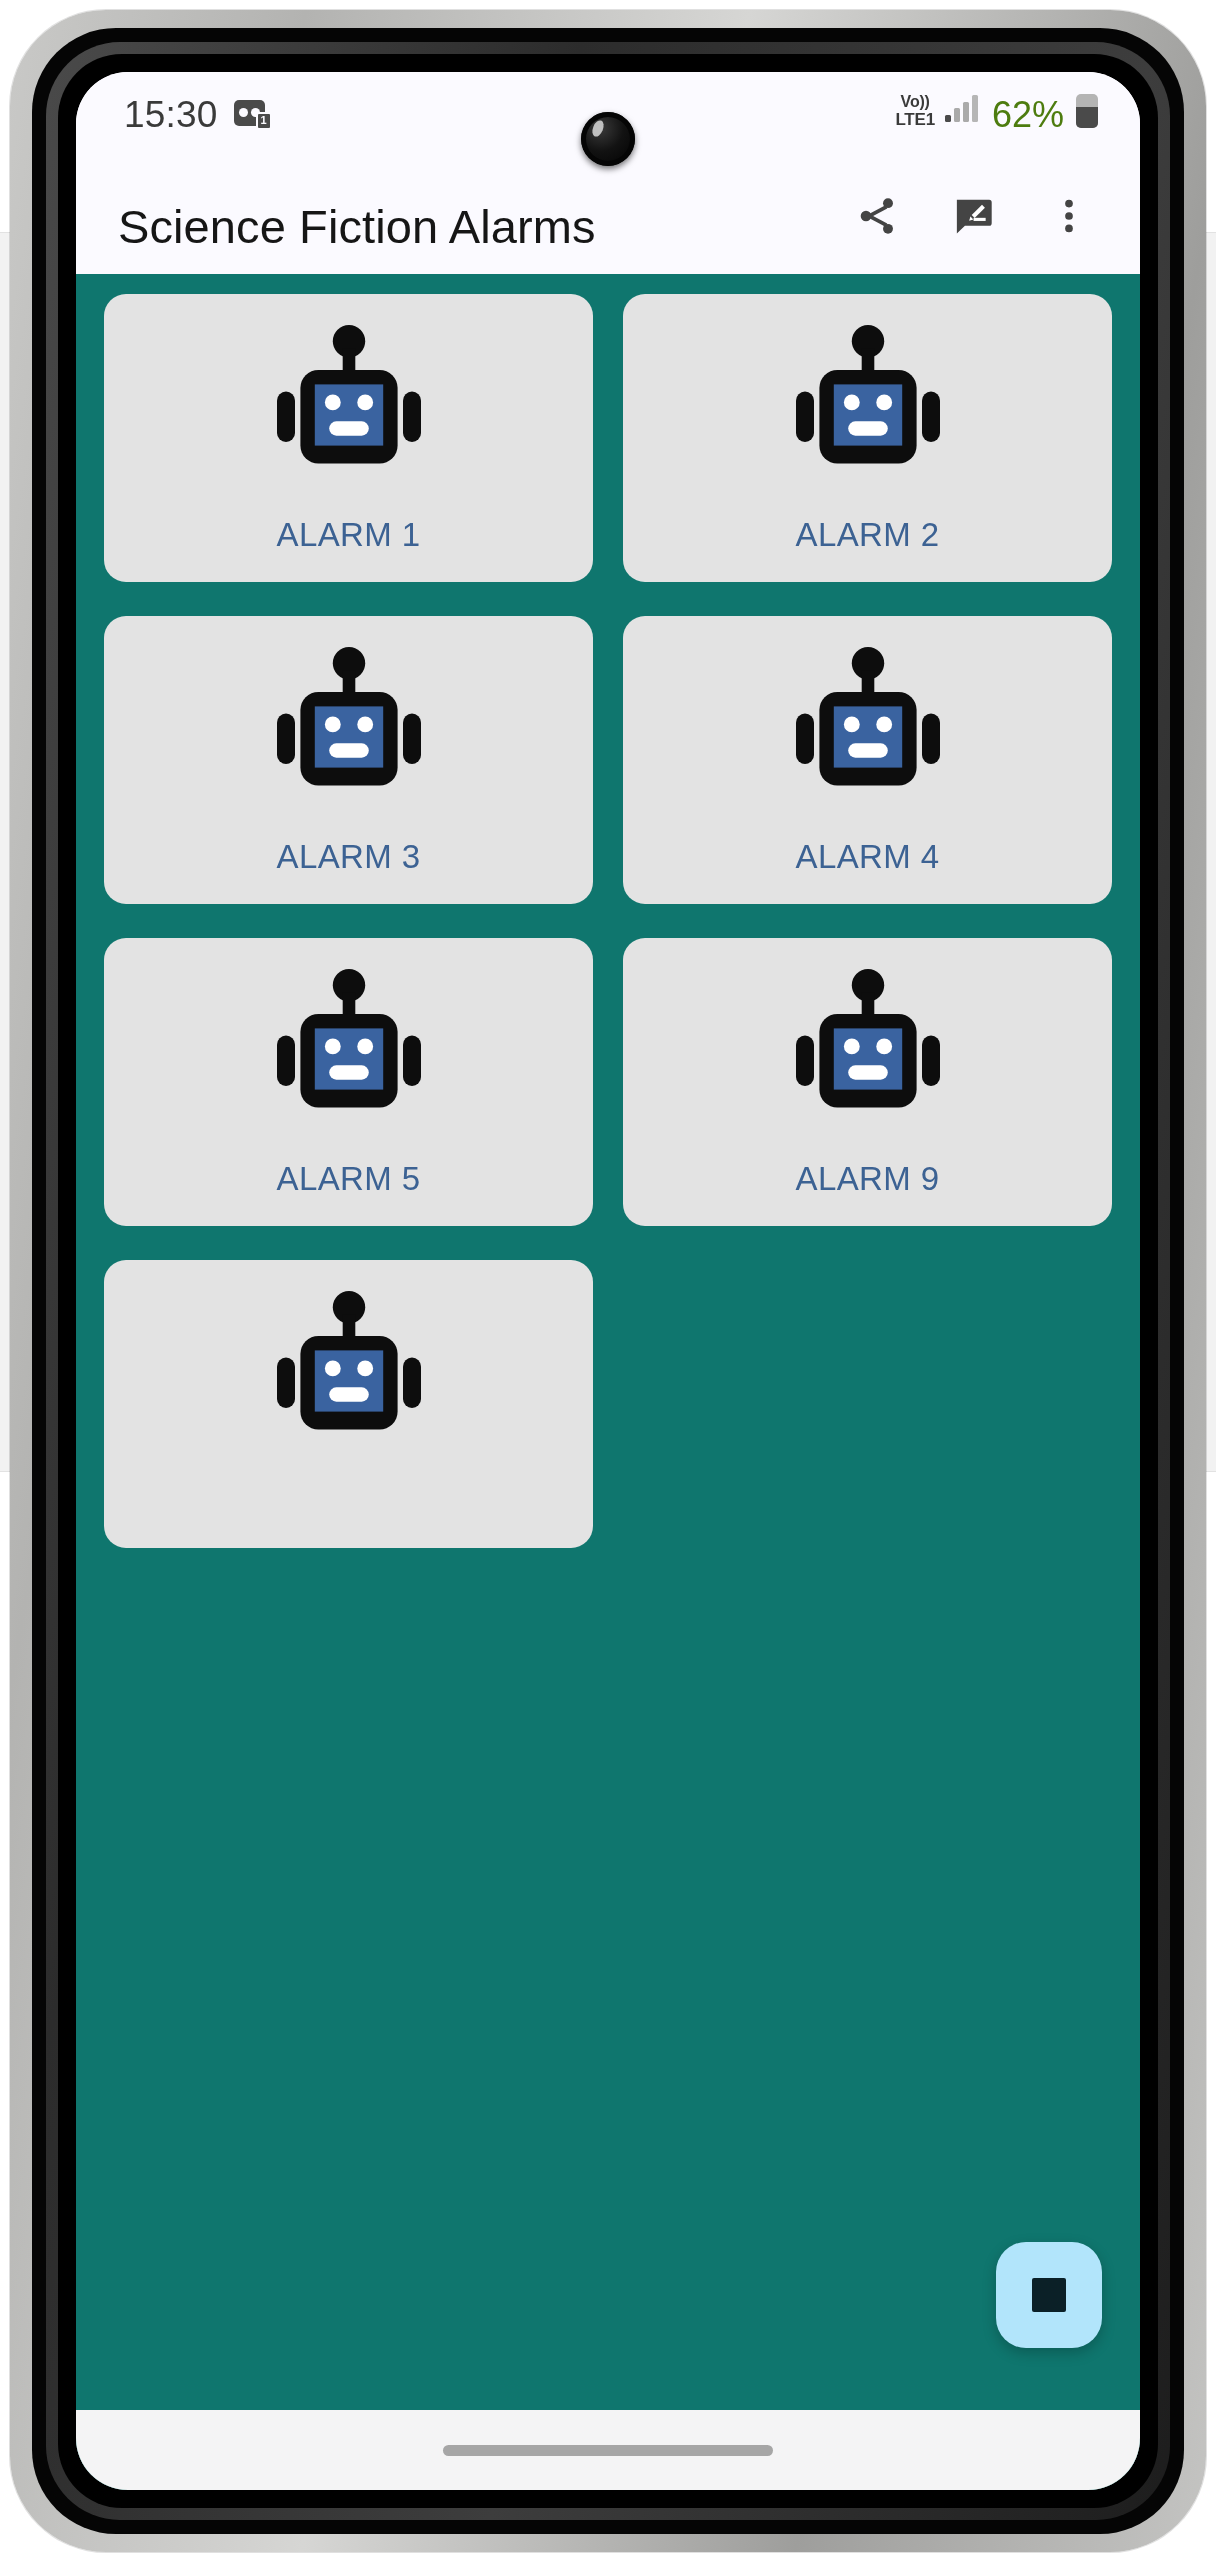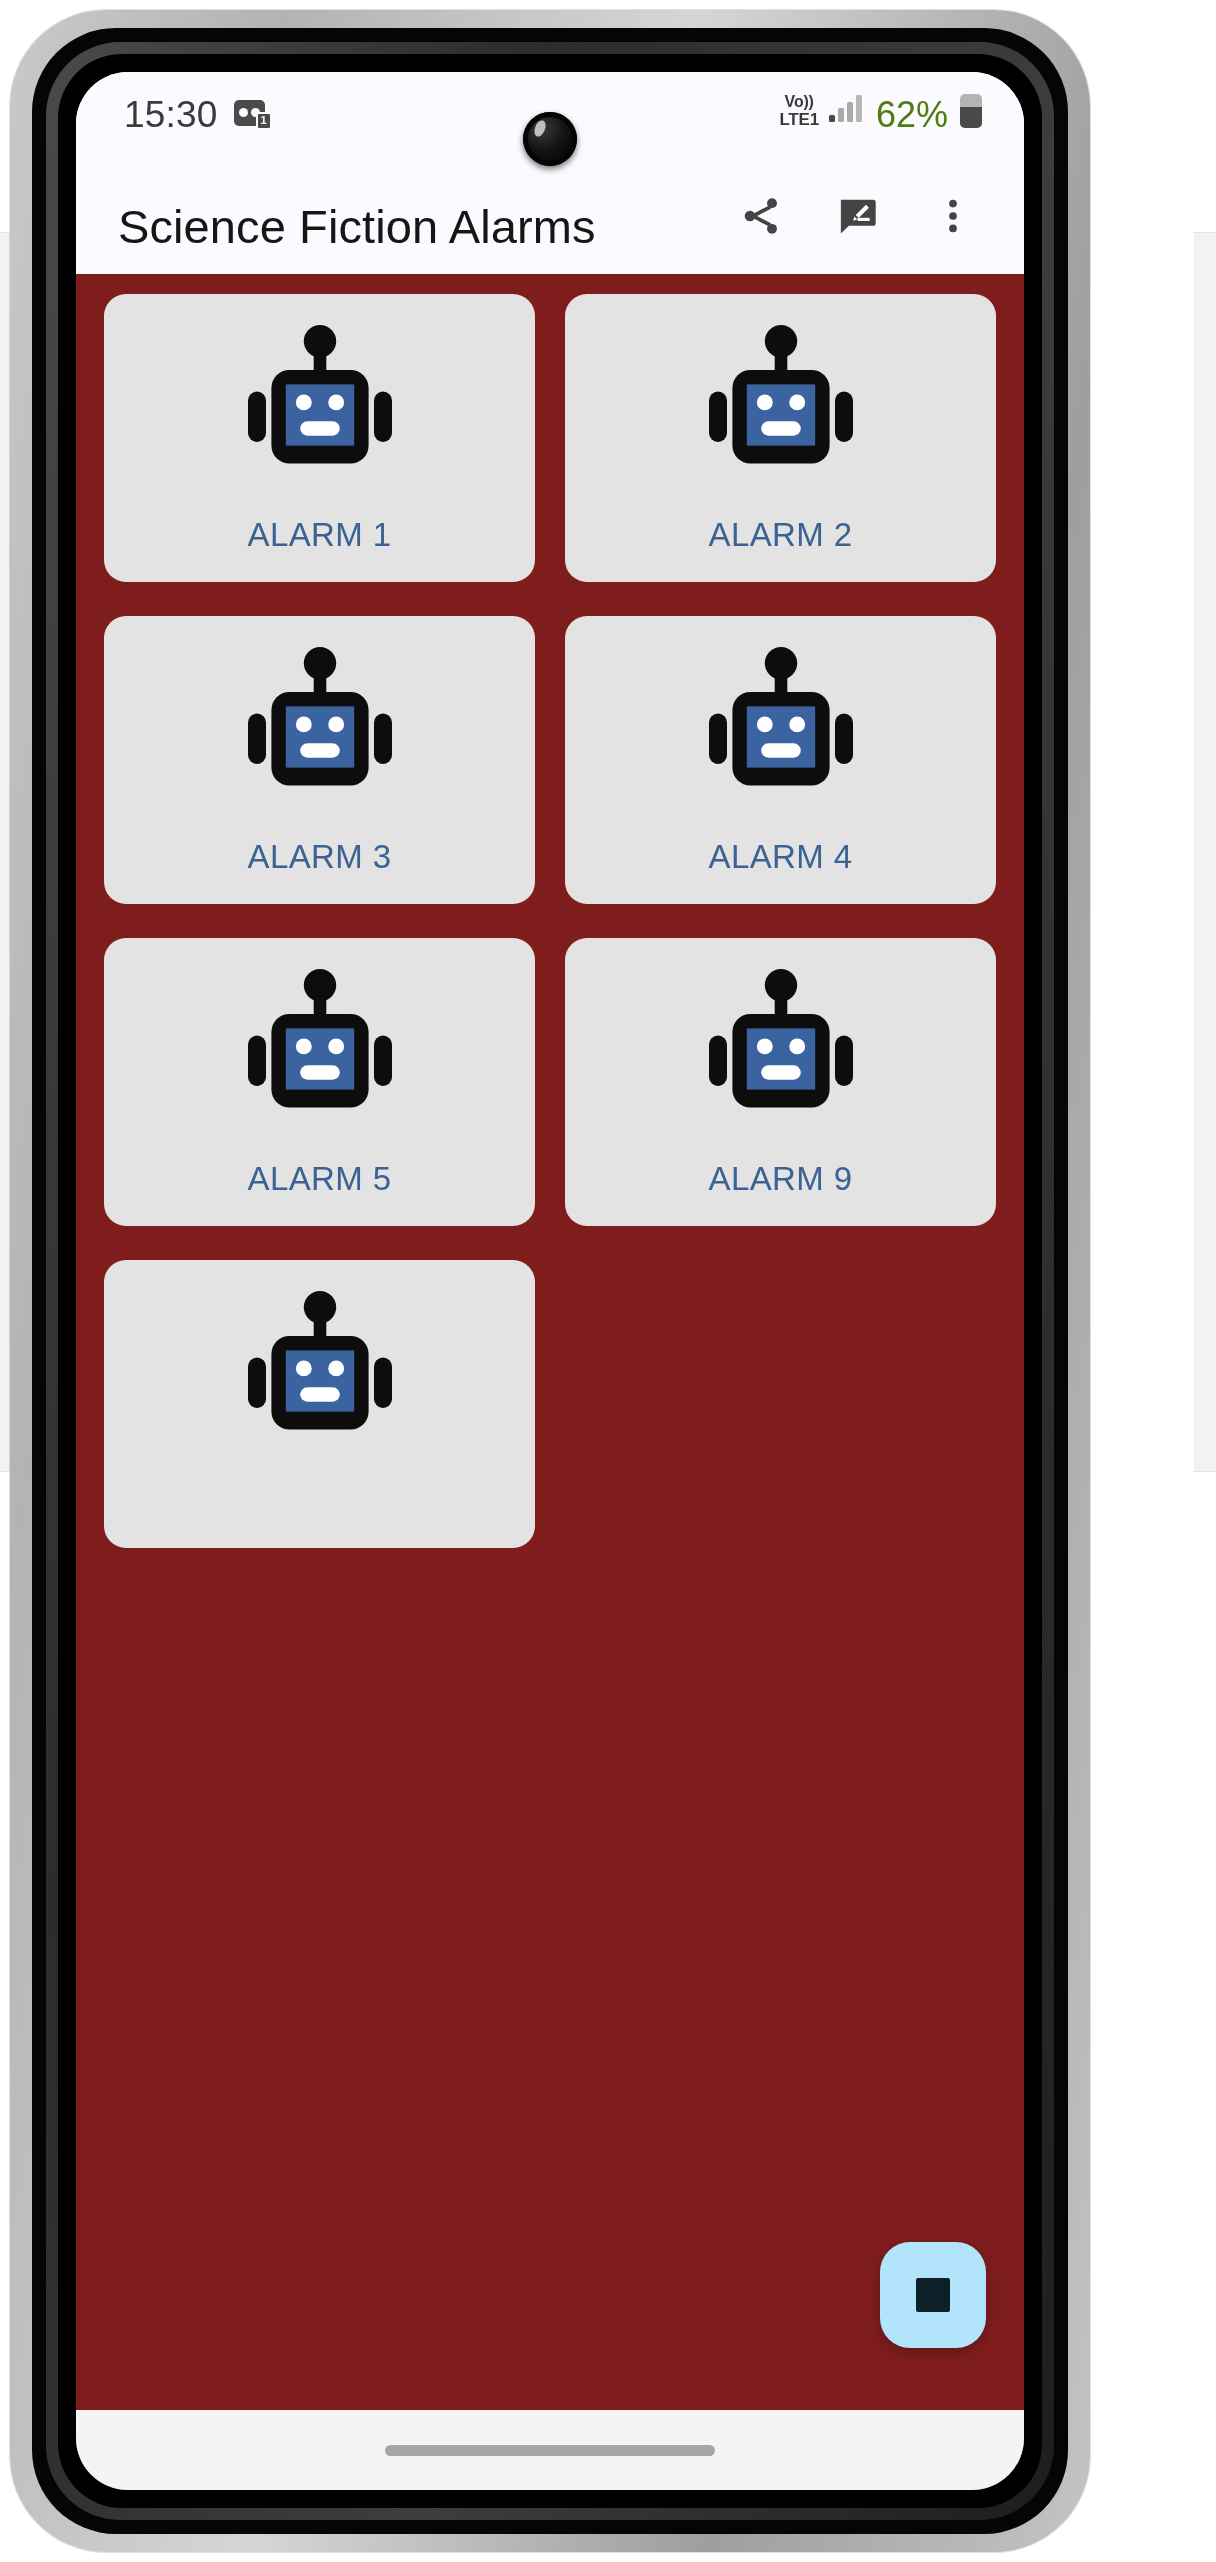--- a/index.html
+++ b/index.html
@@ -28,21 +28,21 @@
     border-bottom: 1px solid #e2e2e2;
   }
   .bg-strip.left  { left: 0;  width: 22px; }
   .bg-strip.right { right: 0; width: 22px; }
 
   
   #phone-outer {
     position: absolute;
     left: 10px;
     top: 10px;
-    width: 1080px;
+    width: 1196px;
     height: 2542px;
     border-radius: 96px;
     background: linear-gradient(100deg,#c9c9c7 0%,#b3b3b1 18%,#d6d6d4 45%,#9e9e9c 75%,#c4c4c2 100%);
     box-shadow: 0 0 0 1px rgba(0,0,0,.12);
   }
   #phone-mid {
     position: absolute;
     left: 22px;
     top: 18px;
     right: 22px;
@@ -232,21 +232,21 @@
     border-radius: 50%;
   }
   .icon-btn svg { display: block; }
 
   
   #grid-scroll {
     position: absolute;
     left: 0; top: 202px;
     width: 100%;
     bottom: 0;
-    background: #7f1d1d;
+    background: #0f766e;
     overflow: hidden;
   }
   #alarm-grid {
     display: grid;
     grid-template-columns: 1fr 1fr;
     gap: 34px 30px;
     padding: 20px 28px 0 28px;
   }
   .alarm-card {
     background: #e3e3e3;

